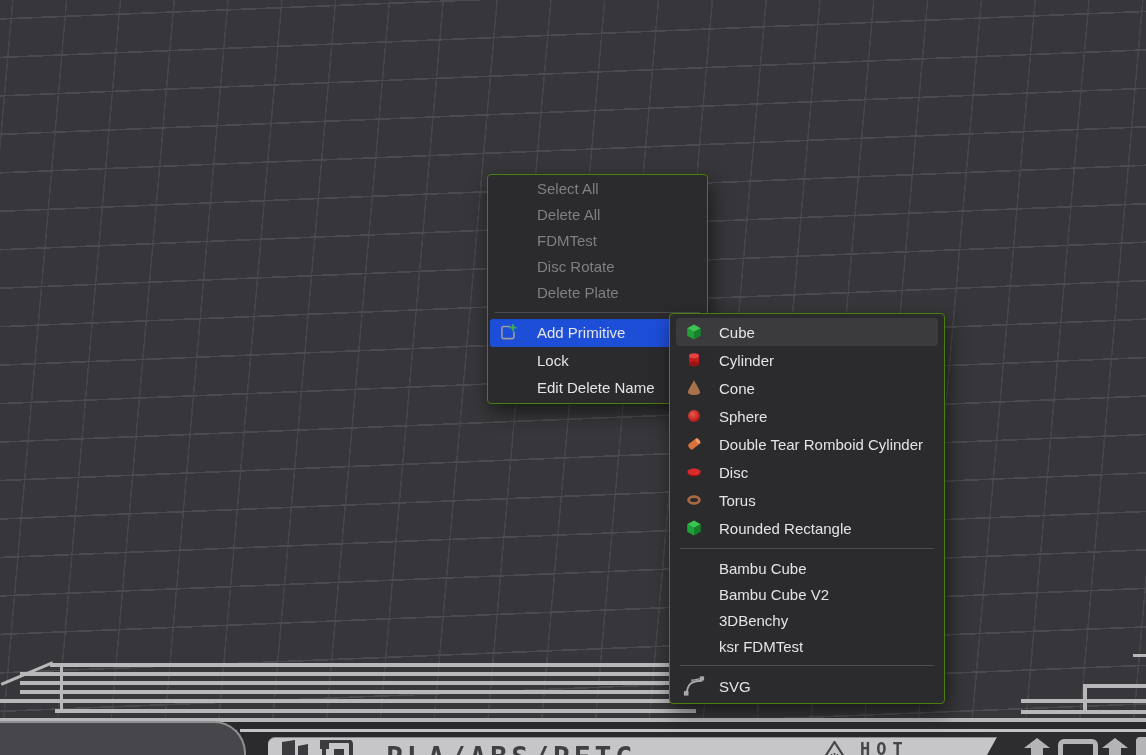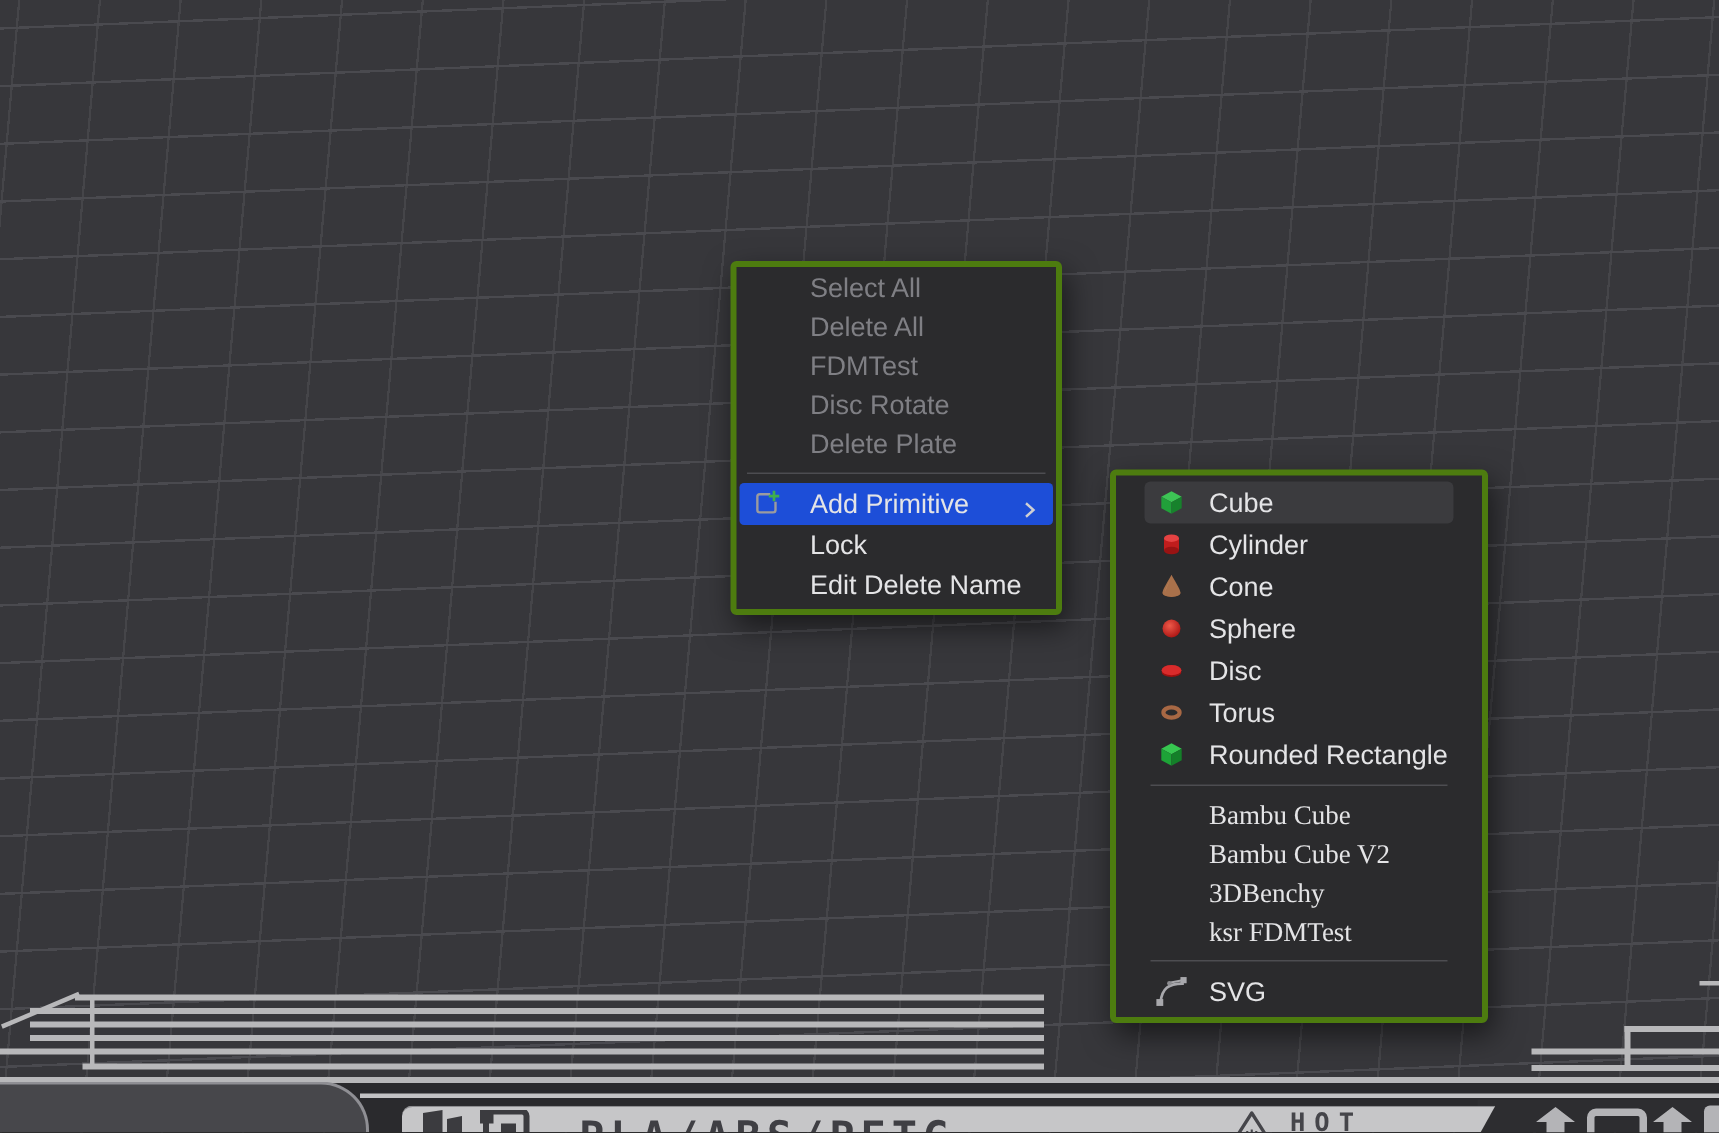--- a/index.html
+++ b/index.html
@@ -46,40 +46,40 @@
   .logo1{position:absolute;left:14px;top:2px;}
   .logo2{position:absolute;left:52px;top:2px;}
   .arrow-up{position:absolute;top:738px;z-index:6;}
   .plate-slot{
     position:absolute;left:1058px;top:739px;width:30px;height:24px;
     border:5px solid #b4b4b7;border-radius:6px;z-index:6;background:transparent;
   }
   .edge-blob{position:absolute;left:1136px;top:737px;width:12px;height:20px;background:#b4b4b7;border-radius:4px 0 0 0;z-index:6;}
   
   .menu{
-    position:absolute;background:#2b2b2d;border:4px solid #4d7c0f;border-radius:4px;
-    box-shadow:3px 8px 20px rgba(0,0,0,.55);font-size:18px;color:#e4e4e6;
+    position:absolute;background:#2b2b2d;border:1px solid #4d7c0f;border-radius:4px;
+    box-shadow:3px 8px 20px rgba(0,0,0,.55);font-size:15px;color:#e4e4e6;
     box-sizing:border-box;
   }
   #main-menu{left:487px;top:174px;width:221px;padding:1px 0 2px;z-index:10;}
-  #sub-menu{left:740px;top:313px;width:252px;padding:4px 16px 3px;z-index:11;}
+  #sub-menu{left:669px;top:313px;width:276px;padding:4px 3px 3px;z-index:11;}
   .mi{position:relative;height:26px;line-height:26px;padding-left:47px;margin:0 2px;border-radius:3px;}
   .mi.tall{height:28px;line-height:28px;}
   .mi.disabled{color:#7f7f84;}
   .mi.active{background:#1d4ed8;}
   .mi .mi-icon{position:absolute;left:8px;top:4px;width:20px;height:20px;}
   .mi .chev{position:absolute;right:8px;top:6px;width:16px;height:16px;}
   .sep{height:1px;background:#4d4d51;margin:6px 7px;}
   .smi{
     display:flex;align-items:center;height:28px;margin:0 3px;padding-left:9px;
     border-radius:4px;
   }
   .smi.active{background:#3b3b3e;}
   .smi .ico{width:18px;height:18px;margin-right:16px;flex:0 0 18px;}
-  .smi.model{height:26px;padding-left:43px;font-family:Liberation Serif, serif;}
+  .smi.model{height:26px;padding-left:43px;}
   .smi.svgrow .ico{width:22px;height:22px;margin-left:-2px;margin-right:14px;flex-basis:22px;}
 </style>
 </head>
 <body>
 
 <div id="viewport">
 
   <div id="grid"></div>
 
   <div class="pline" style="left:50px;top:663px;width:646px;height:4px;"></div>
@@ -221,20 +221,31 @@
             <stop offset="0%" stop-color="#ee5949"></stop>
                 <stop offset="100%" stop-color="#a50f0f"></stop>
           </radialGradient>
             </defs>
           <circle cx="9" cy="9" r="6" fill="url(#gsph)"></circle>
         </svg>
       </span>
       <span>Sphere</span>
     </div>
 
+    <div class="smi">
+      <span class="ico">
+        <svg width="18" height="18" viewBox="0 0 18 18">
+          <g transform="rotate(-38 9 9)">
+            <rect x="3" y="5.8" width="12" height="6.6" rx="2.2" fill="#d8713a"></rect>
+            <ellipse cx="14" cy="9.1" rx="1.7" ry="3.2" fill="#f09a62"></ellipse>
+          </g>
+        </svg>
+      </span>
+      <span>Double Tear Romboid Cylinder</span>
+    </div>
 
     <div class="smi">
       <span class="ico">
         <svg width="18" height="18" viewBox="0 0 18 18">
           <ellipse cx="9" cy="10" rx="6.6" ry="3.4" fill="#a01010"></ellipse>
           <ellipse cx="9" cy="8.8" rx="6.6" ry="3.4" fill="#d92b2b"></ellipse>
         </svg>
       </span>
       <span>Disc</span>
     </div>

